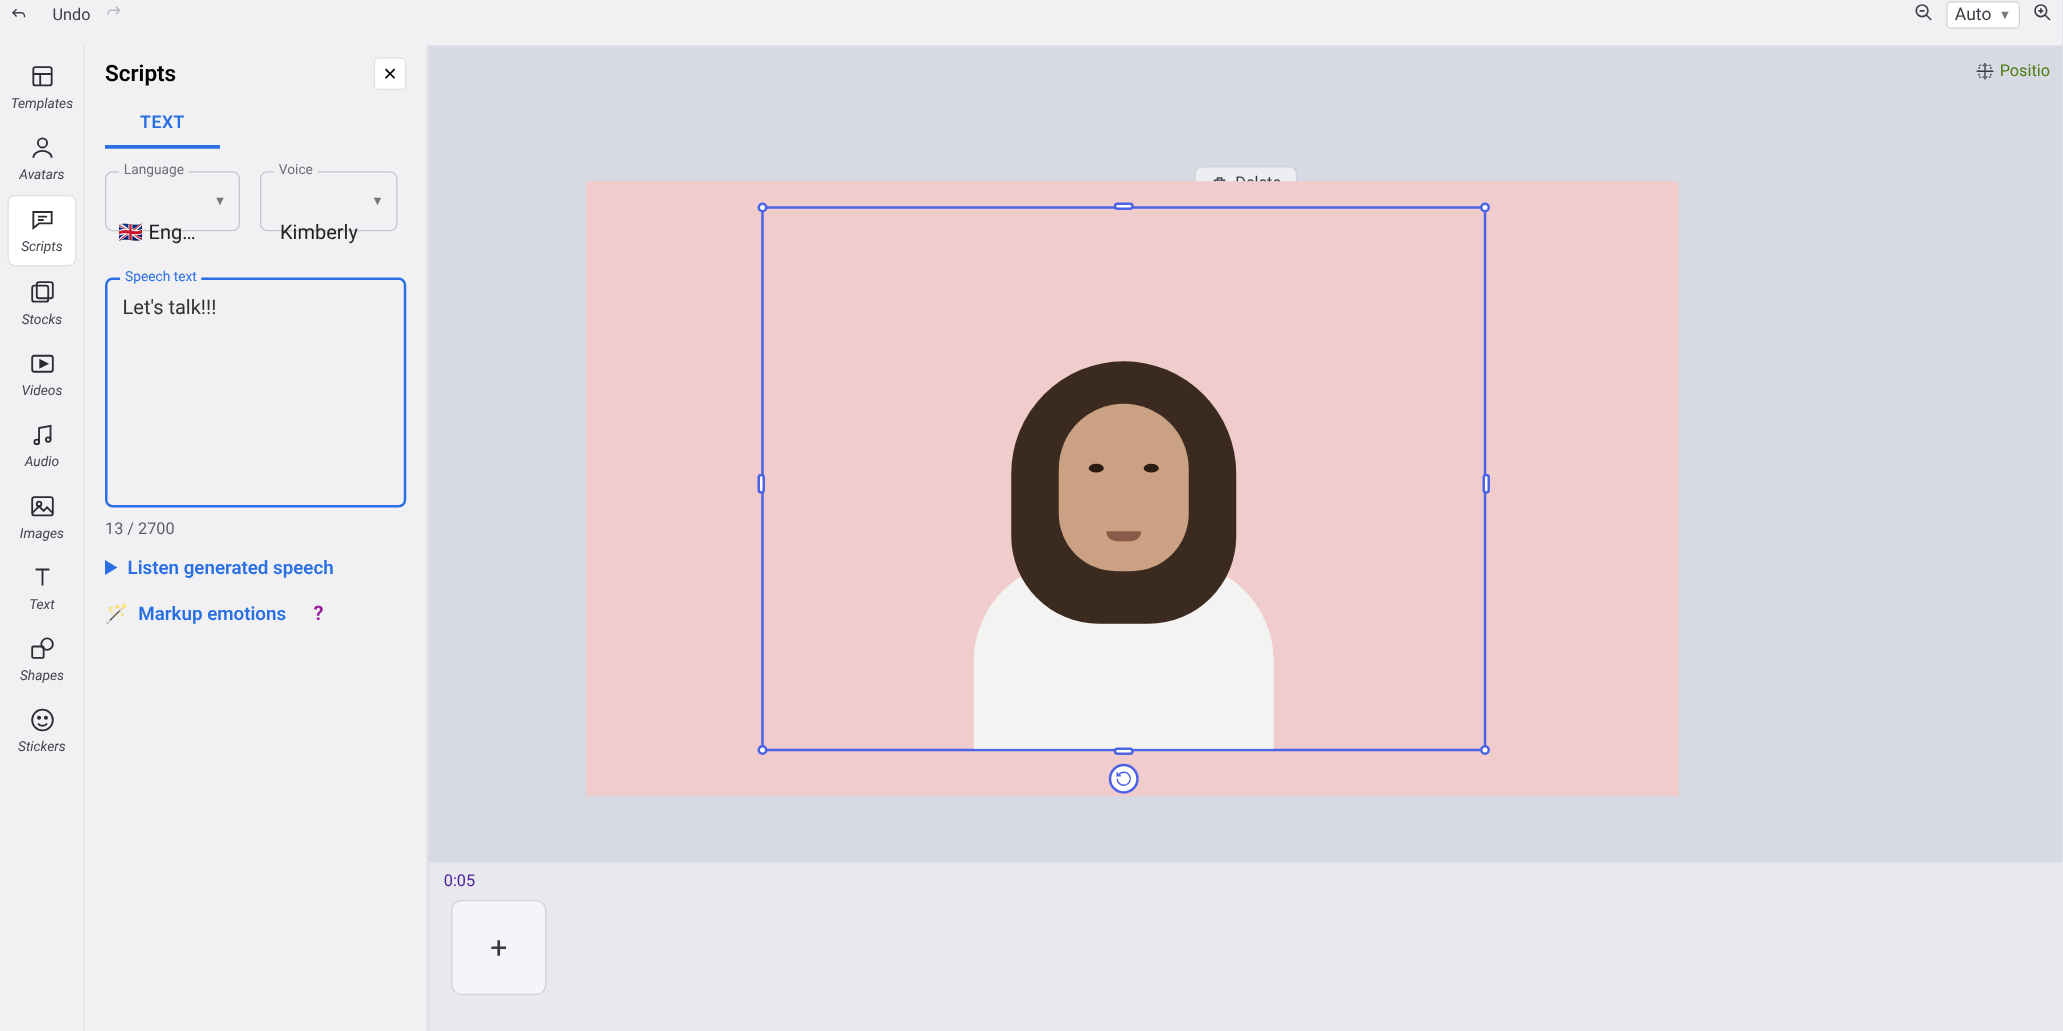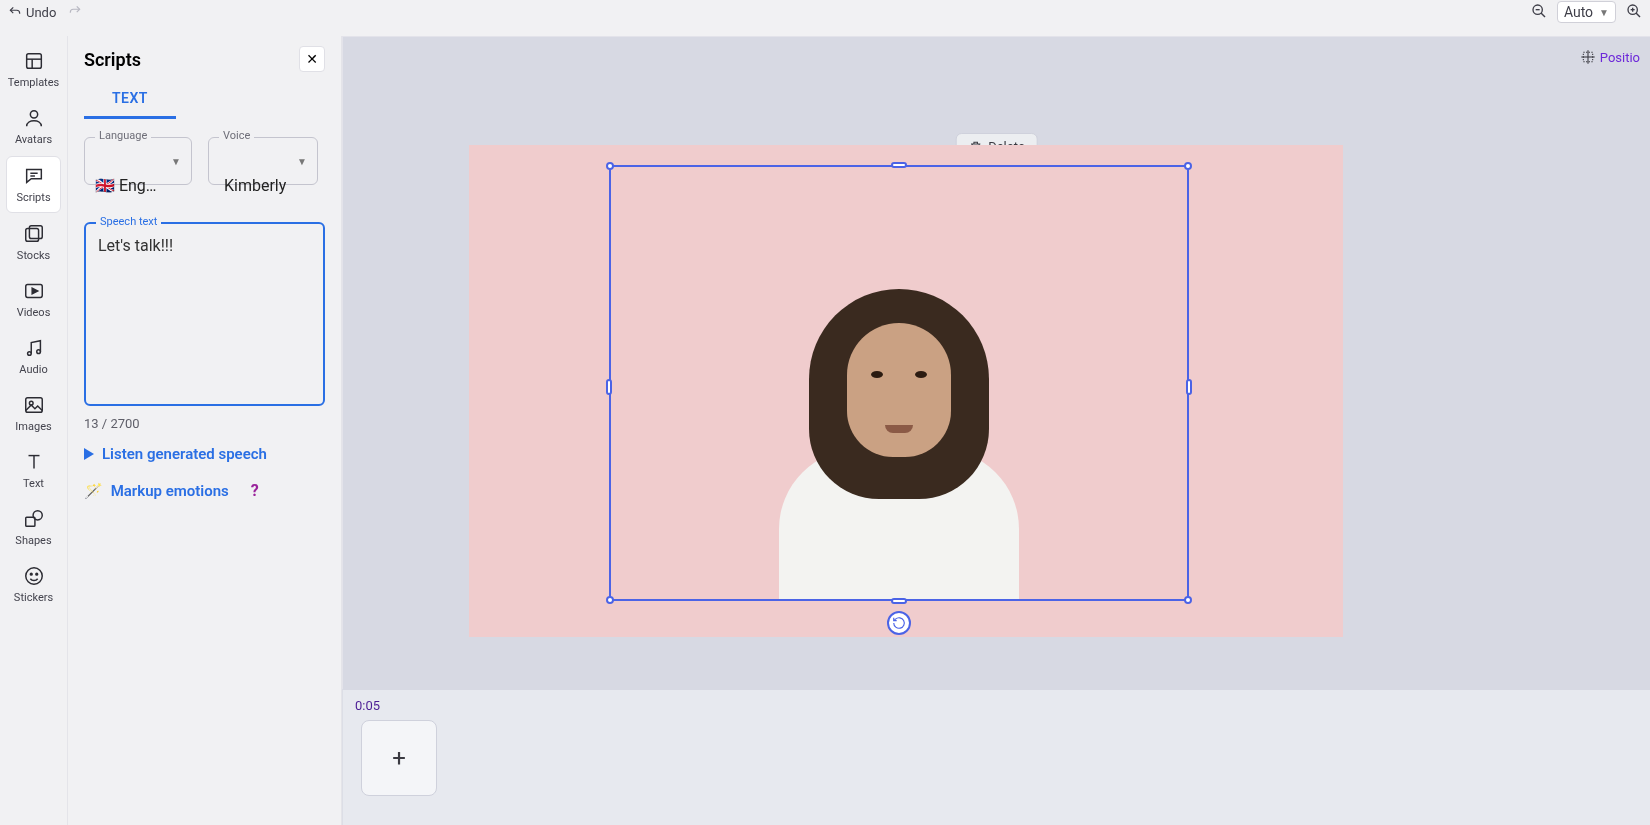--- a/index.html
+++ b/index.html
@@ -1,26 +1,26 @@
 <!DOCTYPE html>
 <html><head>
 <meta charset="utf-8">
 <style>
 * { box-sizing: border-box; margin: 0; padding: 0; font-family: -apple-system, BlinkMacSystemFont, "Segoe UI", Roboto, Helvetica, Arial, sans-serif; }
 body { width: 1650px; height: 825px; background: #f1f1f3; overflow: hidden; position: relative; }
 
 
 .topbar { height: 24px; display: flex; align-items: center; padding: 0 8px; color: #3e3e48; font-size: 13px; }
-.topbar .undo-btn { display: inline-flex; align-items: center; gap: 4px; margin-right: 12px; cursor: pointer; }
+.topbar .undo-btn { display: inline-flex; align-items: center; gap: 20px; margin-right: 12px; cursor: pointer; }
 .topbar .redo-btn { color: #b7b7c1; }
 .topbar-right { margin-left: auto; display: flex; align-items: center; gap: 10px; font-size: 14px; }
 .zoom-select { display: inline-flex; align-items: center; gap: 2px; border: 1px solid #d0d0d8; border-radius: 4px; padding: 2px 6px; background: #fff; cursor: pointer; }
 
 
-.rail { position: absolute; left: 0; top: 36px; bottom: 0; width: 68px; background: #f1f1f3; border-right: 1px solid #e4e4e9; padding-top: 4px; }
+.rail { position: absolute; left: 0; top: 36px; bottom: 0; width: 68px; background: #f1f1f3; border-right: 1px solid #e4e4e9; padding-top: 4px; font-style: italic; }
 .rail .item { display: flex; flex-direction: column; align-items: center; gap: 4px; padding: 8px 2px; font-size: 11px; color: #43434d; cursor: pointer; border-radius: 6px; margin: 2px 6px; }
 .rail .item.active { background: #fff; border: 1px solid #e0e0e6; }
 .rail svg { width: 22px; height: 22px; }
 
 
 .panel { position: absolute; left: 68px; top: 36px; bottom: 0; width: 274px; background: #f1f1f3; border-right: 1px solid #e4e4e9; padding: 10px 16px; }
 .panel-header { display: flex; align-items: center; justify-content: space-between; margin-bottom: 8px; }
 .panel-header h2 { font-size: 18px; font-weight: 600; }
 .close-btn { width: 26px; height: 26px; background: #fff; border: 1px solid #e0e0e6; border-radius: 4px; display: flex; align-items: center; justify-content: center; cursor: pointer; font-size: 14px; }
 
@@ -39,21 +39,21 @@
 .speech-box .legend { position: absolute; top: -9px; left: 10px; font-size: 11px; background: #f1f1f3; padding: 0 4px; color: #2a6fe4; }
 .count { font-size: 13px; color: #5e5e68; margin-top: 10px; }
 
 .link-row { display: flex; align-items: center; gap: 8px; margin-top: 14px; font-size: 15px; color: #2a6fe4; font-weight: 600; cursor: pointer; }
 .link-row.markup { margin-top: 18px; }
 .link-row .play { width: 0; height: 0; border-left: 10px solid #2a6fe4; border-top: 6px solid transparent; border-bottom: 6px solid transparent; }
 .q-mark { margin-left: 14px; color: #9a239b; font-weight: 700; font-size: 16px; }
 
 
 .canvas-wrap { position: absolute; left: 342px; right: 0; top: 36px; bottom: 136px; border-top: 1px solid #e3e3ea; border-left: 1px solid #e3e3ea; background: #d7d9e3; overflow: hidden; }
-.canvas-toolbar { position: absolute; right: 10px; top: 12px; display: flex; align-items: center; gap: 6px; font-size: 13px; color: #6d28d9; }
+.canvas-toolbar { position: absolute; right: 10px; top: 12px; display: flex; align-items: center; gap: 6px; font-size: 13px; color: #4d7c0f; }
 .position-chip { display: inline-flex; align-items: center; gap: 4px; }
 .stage { position: absolute; left: 126px; top: 108px; width: 874px; height: 492px; background: #f0cccd; }
 
 
 .sel { position: absolute; left: 266px; top: 128px; width: 580px; height: 436px; border: 2px solid #4b63e6; }
 .handle { position: absolute; width: 8px; height: 8px; background: #fff; border: 2px solid #4b63e6; border-radius: 50%; }
 .handle.tl { left: -5px; top: -5px; }
 .handle.tr { right: -5px; top: -5px; }
 .handle.bl { left: -5px; bottom: -5px; }
 .handle.br { right: -5px; bottom: -5px; }

